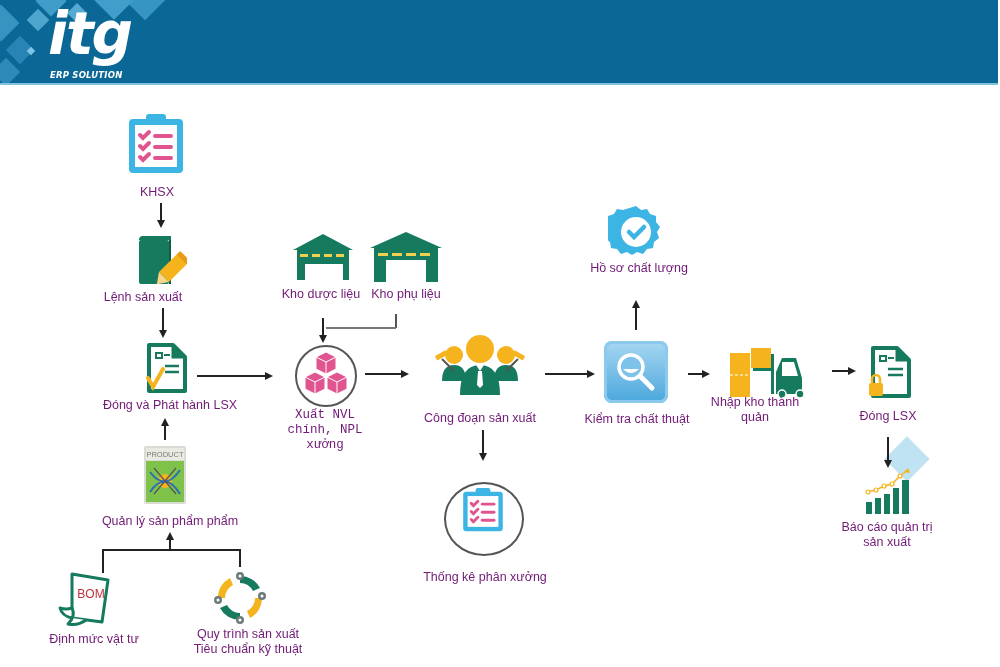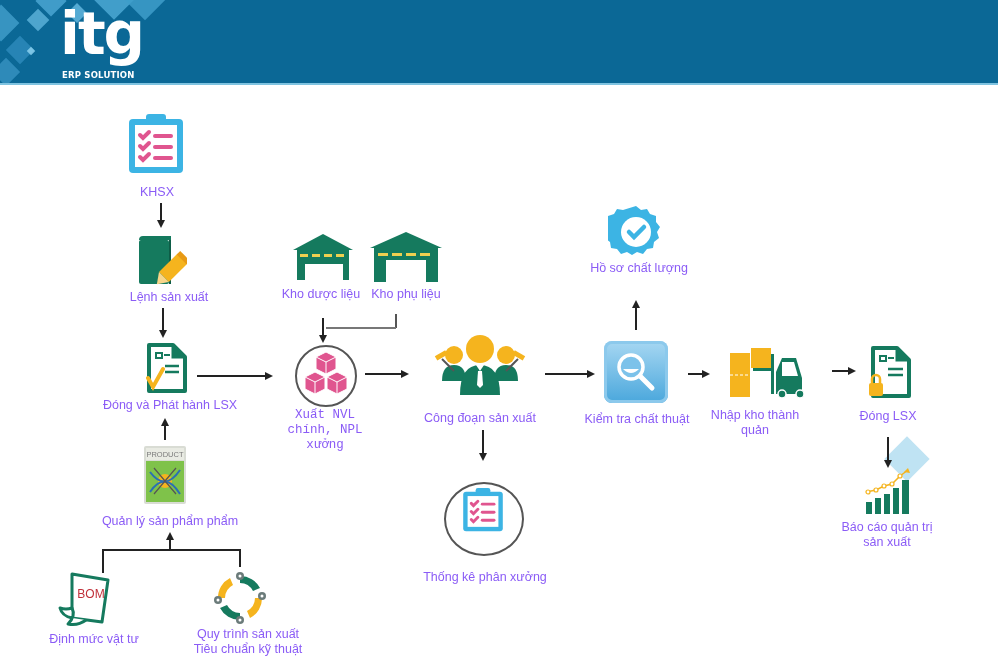--- a/index.html
+++ b/index.html
@@ -1,23 +1,23 @@
 <!DOCTYPE html>
 <html><head>
 <meta charset="utf-8">
 <style>
   html,body{margin:0;padding:0;background:#fff;}
   body{width:1000px;height:667px;position:relative;overflow:hidden;font-family:"Liberation Sans",sans-serif;color:#111;}
   .header{position:absolute;left:0;top:0;width:998px;height:83px;background:#0b6896;border-bottom:2px solid #7fc3e0;overflow:hidden;}
   .deco{position:absolute;background:#3f9cc9;transform:rotate(45deg);opacity:.85;}
-  .logo{position:absolute;left:60px;top:14px;width:90px;height:70px;}
+  .logo{position:absolute;left:48px;top:14px;width:90px;height:70px;font-style:italic;}
   .logo .itg{position:absolute;left:0;top:-14px;font-family:"DejaVu Sans",sans-serif;font-weight:bold;font-size:58px;color:#fff;letter-spacing:-2px;}
   .logo .erp{position:absolute;left:2px;top:56px;font-family:"DejaVu Sans",sans-serif;font-weight:bold;font-size:8.5px;color:#fff;letter-spacing:.2px;}
   .title{position:absolute;left:356px;top:20px;font-family:"Liberation Serif",serif;font-weight:bold;font-size:29px;color:#fff;letter-spacing:.3px;white-space:nowrap;}
-  .lbl{position:absolute;font-size:12.5px;text-align:center;line-height:15px;white-space:nowrap;color:#8b5cf6;}
+  .lbl{position:absolute;font-size:12.5px;text-align:center;line-height:15px;white-space:nowrap;color:#701a75;}
   .ic{position:absolute;}
   .line{position:absolute;background:#222;}
   .ah{position:absolute;width:0;height:0;}
   .ah.r{border-top:4px solid transparent;border-bottom:4px solid transparent;border-left:8px solid #222;}
   .ah.d{border-left:4px solid transparent;border-right:4px solid transparent;border-top:8px solid #222;}
   .ah.u{border-left:4px solid transparent;border-right:4px solid transparent;border-bottom:8px solid #222;}
   .circle{position:absolute;border:2px solid #555;border-radius:50%;background:#fff;}
 </style>
 </head>
 <body>
@@ -59,21 +59,21 @@
 <svg class="ic" style="left:137px;top:234px;" width="50" height="52" viewBox="0 0 50 52">
   <path d="M2 6 q0 -4 4 -4 h28 v4 h-28 z" fill="#157a5e"></path>
   <rect x="2" y="6" width="30" height="44" rx="2" fill="#157a5e"></rect>
   <rect x="32" y="6" width="2" height="44" fill="#0e5d47"></rect>
   <g transform="rotate(45 34 36)">
     <rect x="27" y="20" width="14" height="26" fill="#f5b41e"></rect>
     <rect x="27" y="16" width="14" height="5" fill="#e89a14"></rect>
     <polygon points="27,46 41,46 34,56" fill="#f8d68a"></polygon>
   </g>
 </svg>
-<div class="lbl" style="left:116px;top:290px;width:106px;">Lệnh sản xuất</div>
+<div class="lbl" style="left:90px;top:290px;width:106px;">Lệnh sản xuất</div>
 <div class="line" style="left:162px;top:308px;width:1.5px;height:22px;"></div>
 <div class="ah d" style="left:158.5px;top:330px;"></div>
 
 <svg class="ic" style="left:146px;top:342px;" width="42" height="52" viewBox="0 0 42 52">
   <path d="M3 3 h24 l12 12 v34 h-36 z" fill="none" stroke="#157a5e" stroke-width="4" stroke-linejoin="round"></path>
   <path d="M27 3 v12 h12" fill="#157a5e" stroke="#157a5e" stroke-width="3"></path>
   <rect x="10" y="11" width="6" height="5" fill="none" stroke="#157a5e" stroke-width="2"></rect>
   <line x1="18" y1="13" x2="24" y2="13" stroke="#157a5e" stroke-width="2"></line>
   <line x1="19" y1="24" x2="33" y2="24" stroke="#157a5e" stroke-width="2.5"></line>
   <line x1="19" y1="30" x2="33" y2="30" stroke="#157a5e" stroke-width="2.5"></line>
@@ -249,21 +249,21 @@
   <rect x="2" y="5" width="20" height="44" fill="#f5b41e"></rect>
   <line x1="2" y1="27" x2="22" y2="27" stroke="#fff" stroke-width="1" stroke-dasharray="3 2"></line>
   <rect x="23" y="0" width="20" height="20" fill="#f5b41e"></rect>
   <rect x="43" y="6" width="3" height="40" fill="#157a5e"></rect>
   <rect x="25" y="20" width="20" height="3" fill="#157a5e"></rect>
   <path d="M48 46 v-22 l6 -14 h14 l6 20 v16 z" fill="#157a5e"></path>
   <path d="M54 14 h12 l4 14 h-16 z" fill="#fff"></path>
   <circle cx="54" cy="46" r="4" fill="#157a5e" stroke="#fff" stroke-width="1.5"></circle>
   <circle cx="72" cy="46" r="4" fill="#157a5e" stroke="#fff" stroke-width="1.5"></circle>
 </svg>
-<div class="lbl" style="left:700px;top:408px;width:110px;text-align:center;">
+<div class="lbl" style="left:700px;top:395px;width:110px;text-align:center;">
   <div>Nhập kho thành</div>
   <div>quản</div>
 </div>
 
 <div class="line" style="left:832px;top:370px;width:16px;height:1.5px;"></div>
 <div class="ah r" style="left:848px;top:367px;"></div>
 
 <svg class="ic" style="left:868px;top:345px;" width="46" height="54" viewBox="0 0 46 54">
   <path d="M5 3 h24 l12 12 v36 h-36 z" fill="none" stroke="#157a5e" stroke-width="4" stroke-linejoin="round"></path>
   <path d="M29 3 v12 h12" fill="#157a5e" stroke="#157a5e" stroke-width="3"></path>

